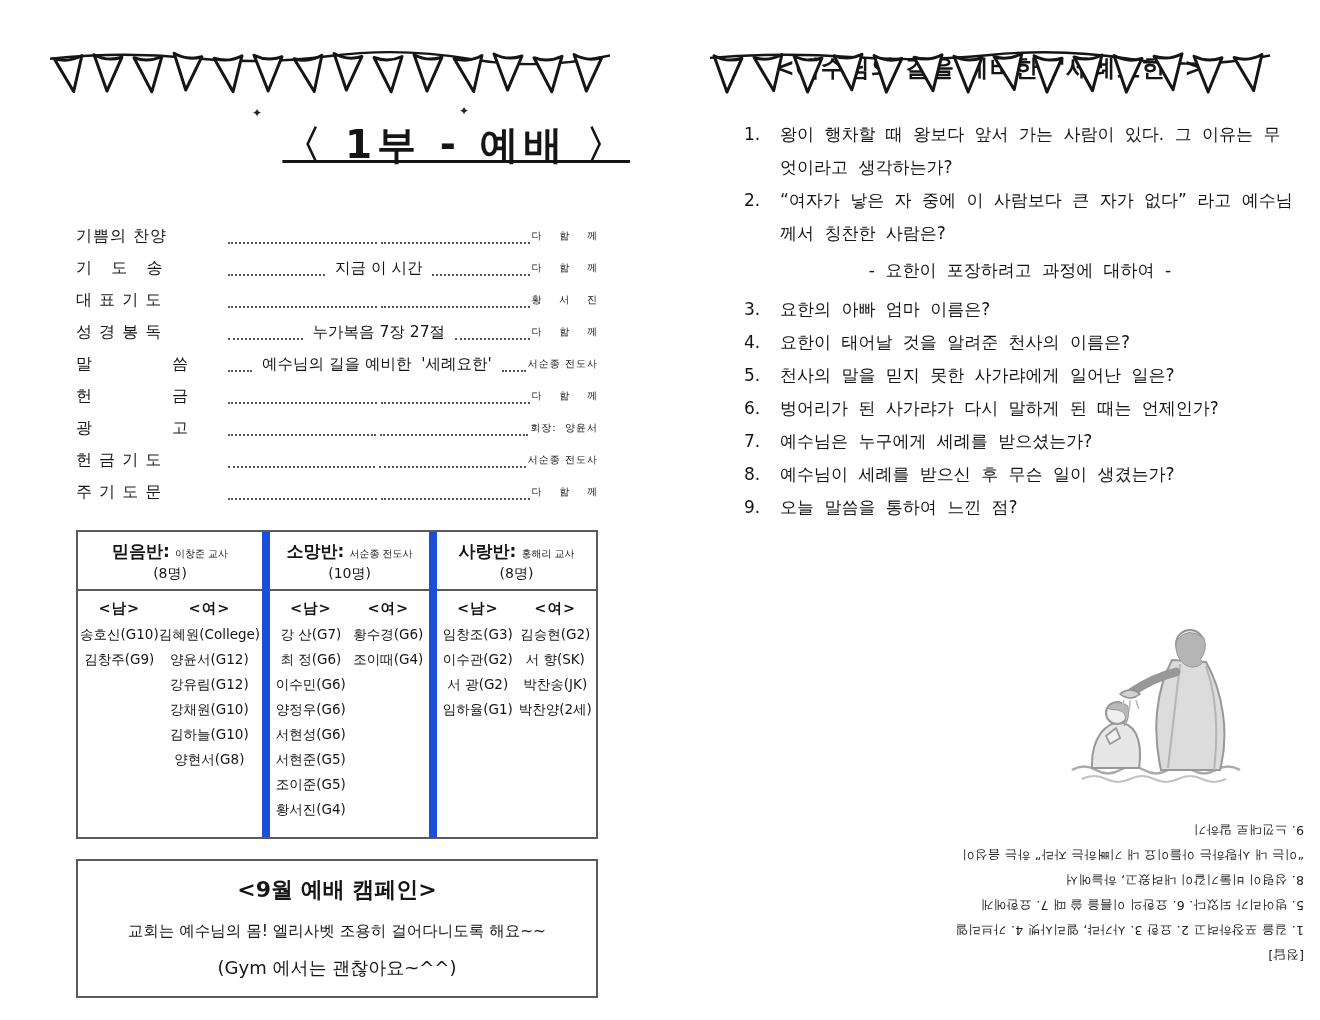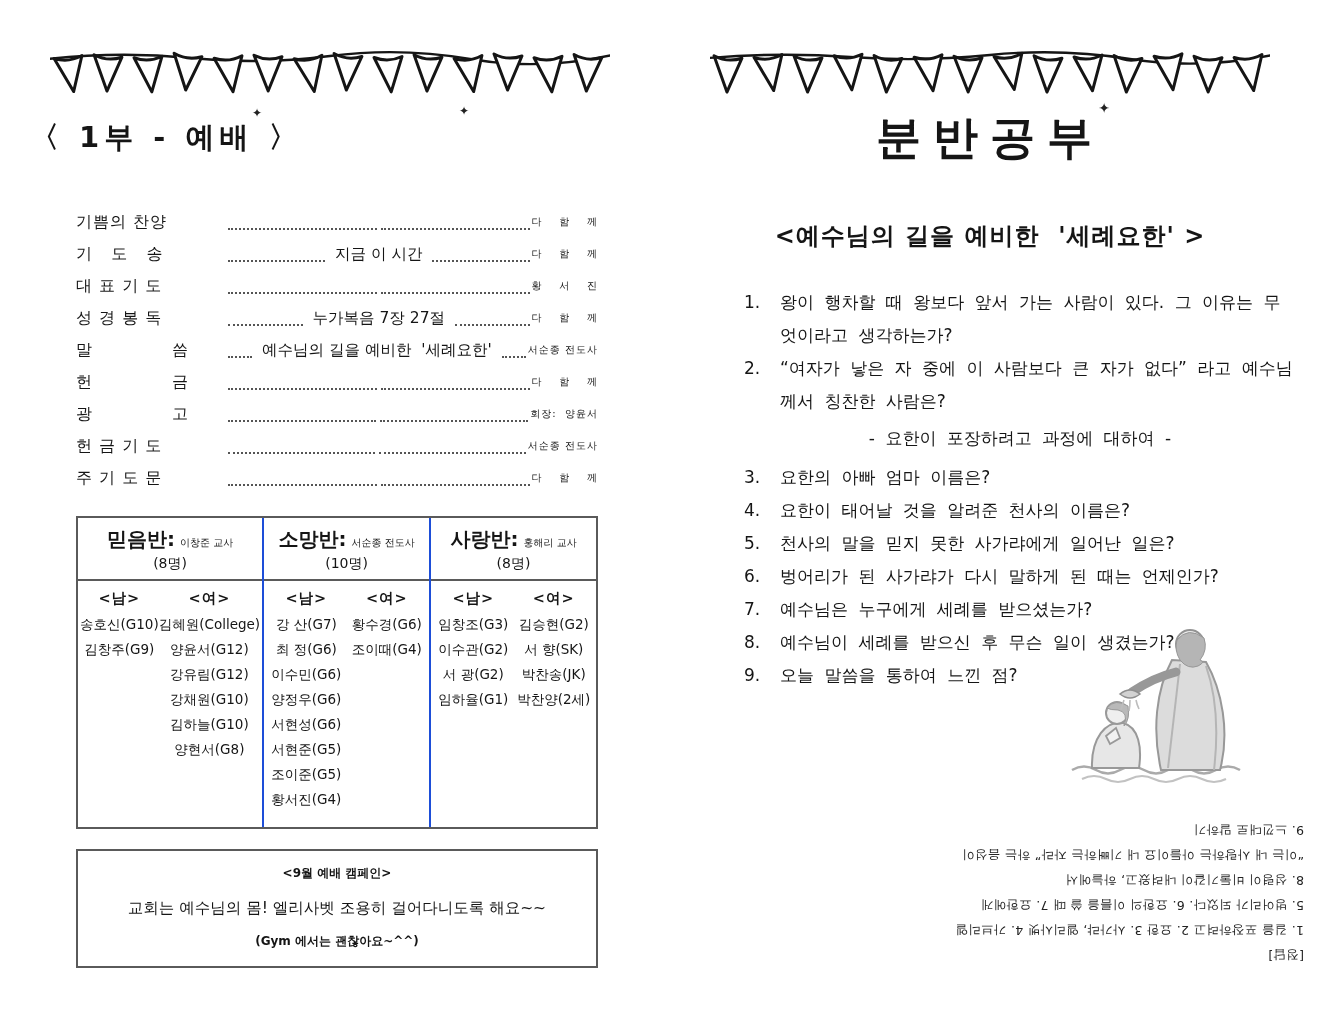--- a/index.html
+++ b/index.html
@@ -11,22 +11,22 @@
   #left-page{left:0;}
   #right-page{left:660px;}
 
   
   .banner{position:absolute;top:50px;left:50px;}
   .banner path{stroke:#151515;fill:#ffffff;stroke-width:3;stroke-linejoin:round;}
   .banner .string{fill:none;stroke-width:2.4;}
 
   
   .sec-title{
-    position:relative;text-align:left;font-weight:bold;
-    font-size:29px;letter-spacing:5px;
+    position:relative;text-align:right;font-weight:bold;
+    font-size:39px;letter-spacing:5px;text-decoration:underline;
   }
   #p1-title{margin:118px 30px 0 30px;}
   #p2-title{margin:30px 30px 14px 30px;}
   .deco-stars::before{content:"✦"; position:absolute; top:-12px; left:37%; font-size:12px; color:#222;}
   .deco-stars::after{content:"✦"; position:absolute; top:-14px; right:26%; font-size:12px; color:#222;}
 
   
   .svc{margin:48px 0 0 0;padding:0 62px 0 76px;}
   .svc-row{display:flex;align-items:center;height:32px;font-size:16px;}
   .svc-label{width:150px;flex:none;white-space:pre;letter-spacing:1px;}
@@ -34,38 +34,38 @@
   .svc-mid{white-space:pre;font-size:15.5px;}
   .svc-mid:not(:empty){padding:0 8px;text-align:center;}
   .svc-right{flex:none;white-space:pre;text-align:right;font-size:10px;letter-spacing:1px;}
 
   
   .cls-table{
     margin:22px 62px 0 76px;display:flex;
     border:2px solid #5a5a5a;background:#fff;
   }
   .cls-col{flex:1;display:flex;flex-direction:column;}
-  .cls-col + .cls-col{border-left:2px solid #1d4ed8;}
+  .cls-col + .cls-col{border-left:8px solid #1d4ed8;}
   .cls-head{border-bottom:2px solid #5a5a5a;text-align:center;padding:8px 2px 6px 2px;}
-  .cls-name{font-weight:bold;font-size:20px;}
+  .cls-name{font-weight:bold;font-size:17px;}
   .cls-teacher{font-size:10px;}
   .cls-count{font-size:14px;margin-top:2px;}
   .cls-body{display:flex;flex:1;padding:8px 2px 10px 2px;min-height:228px;}
   .gender-col{flex:1;text-align:center;}
   .gender-head{font-size:14.5px;font-weight:bold;margin-bottom:4px;letter-spacing:1px;}
   .member{font-size:13.5px;line-height:25px;white-space:pre;}
 
   
   .campaign{
     margin:20px 62px 0 76px;border:2px solid #5a5a5a;
     text-align:center;padding:14px 10px 16px 10px;
   }
-  .campaign-title{font-weight:bold;font-size:12px;margin-bottom:16px;}
+  .campaign-title{font-weight:bold;font-size:22px;margin-bottom:16px;}
   .campaign-line1{font-size:15.5px;margin-bottom:14px;}
-  .campaign-line2{font-size:12px;font-weight:bold;}
+  .campaign-line2{font-size:18px;}
 
   
   .big-title{
     position:relative;margin-top:108px;text-align:center;
     font-size:45px;font-weight:bold;letter-spacing:12px;
   }
   .big-title.deco-stars::before{content:"";}
   .big-title.deco-stars::after{content:"✦"; right:30%; top:-8px; font-size:14px;}
   .subtitle{
     margin-top:52px;text-align:center;font-size:24px;font-weight:bold;
@@ -303,21 +303,20 @@
     <use href="#pn" x="242" y="5" width="32" height="40" transform="rotate(3 258 7)"></use>
     <use href="#pn" x="282" y="3" width="32" height="40" transform="rotate(-7 298 5)"></use>
     <use href="#pn" x="322" y="5" width="32" height="40" transform="rotate(5 338 7)"></use>
     <use href="#pn" x="362" y="4" width="32" height="40" transform="rotate(-4 378 6)"></use>
     <use href="#pn" x="402" y="5" width="32" height="40" transform="rotate(6 418 7)"></use>
     <use href="#pn" x="442" y="3" width="32" height="40" transform="rotate(-5 458 5)"></use>
     <use href="#pn" x="482" y="5" width="32" height="40" transform="rotate(3 498 7)"></use>
     <use href="#pn" x="522" y="4" width="32" height="40" transform="rotate(-6 538 6)"></use>
   </svg>
 
-  <div class="big-title deco-stars">분반공부</div>
 
   <div class="subtitle">&lt;예수님의 길을 예비한  '세례요한' &gt;</div>
 
   <div class="questions">
     <div>
 
         <div class="q-row">
           <span class="q-num">1.</span>
           <span class="q-text">왕이 행차할 때 왕보다 앞서 가는 사람이 있다. 그 이유는 무엇이라고 생각하는가?</span>
         </div>

